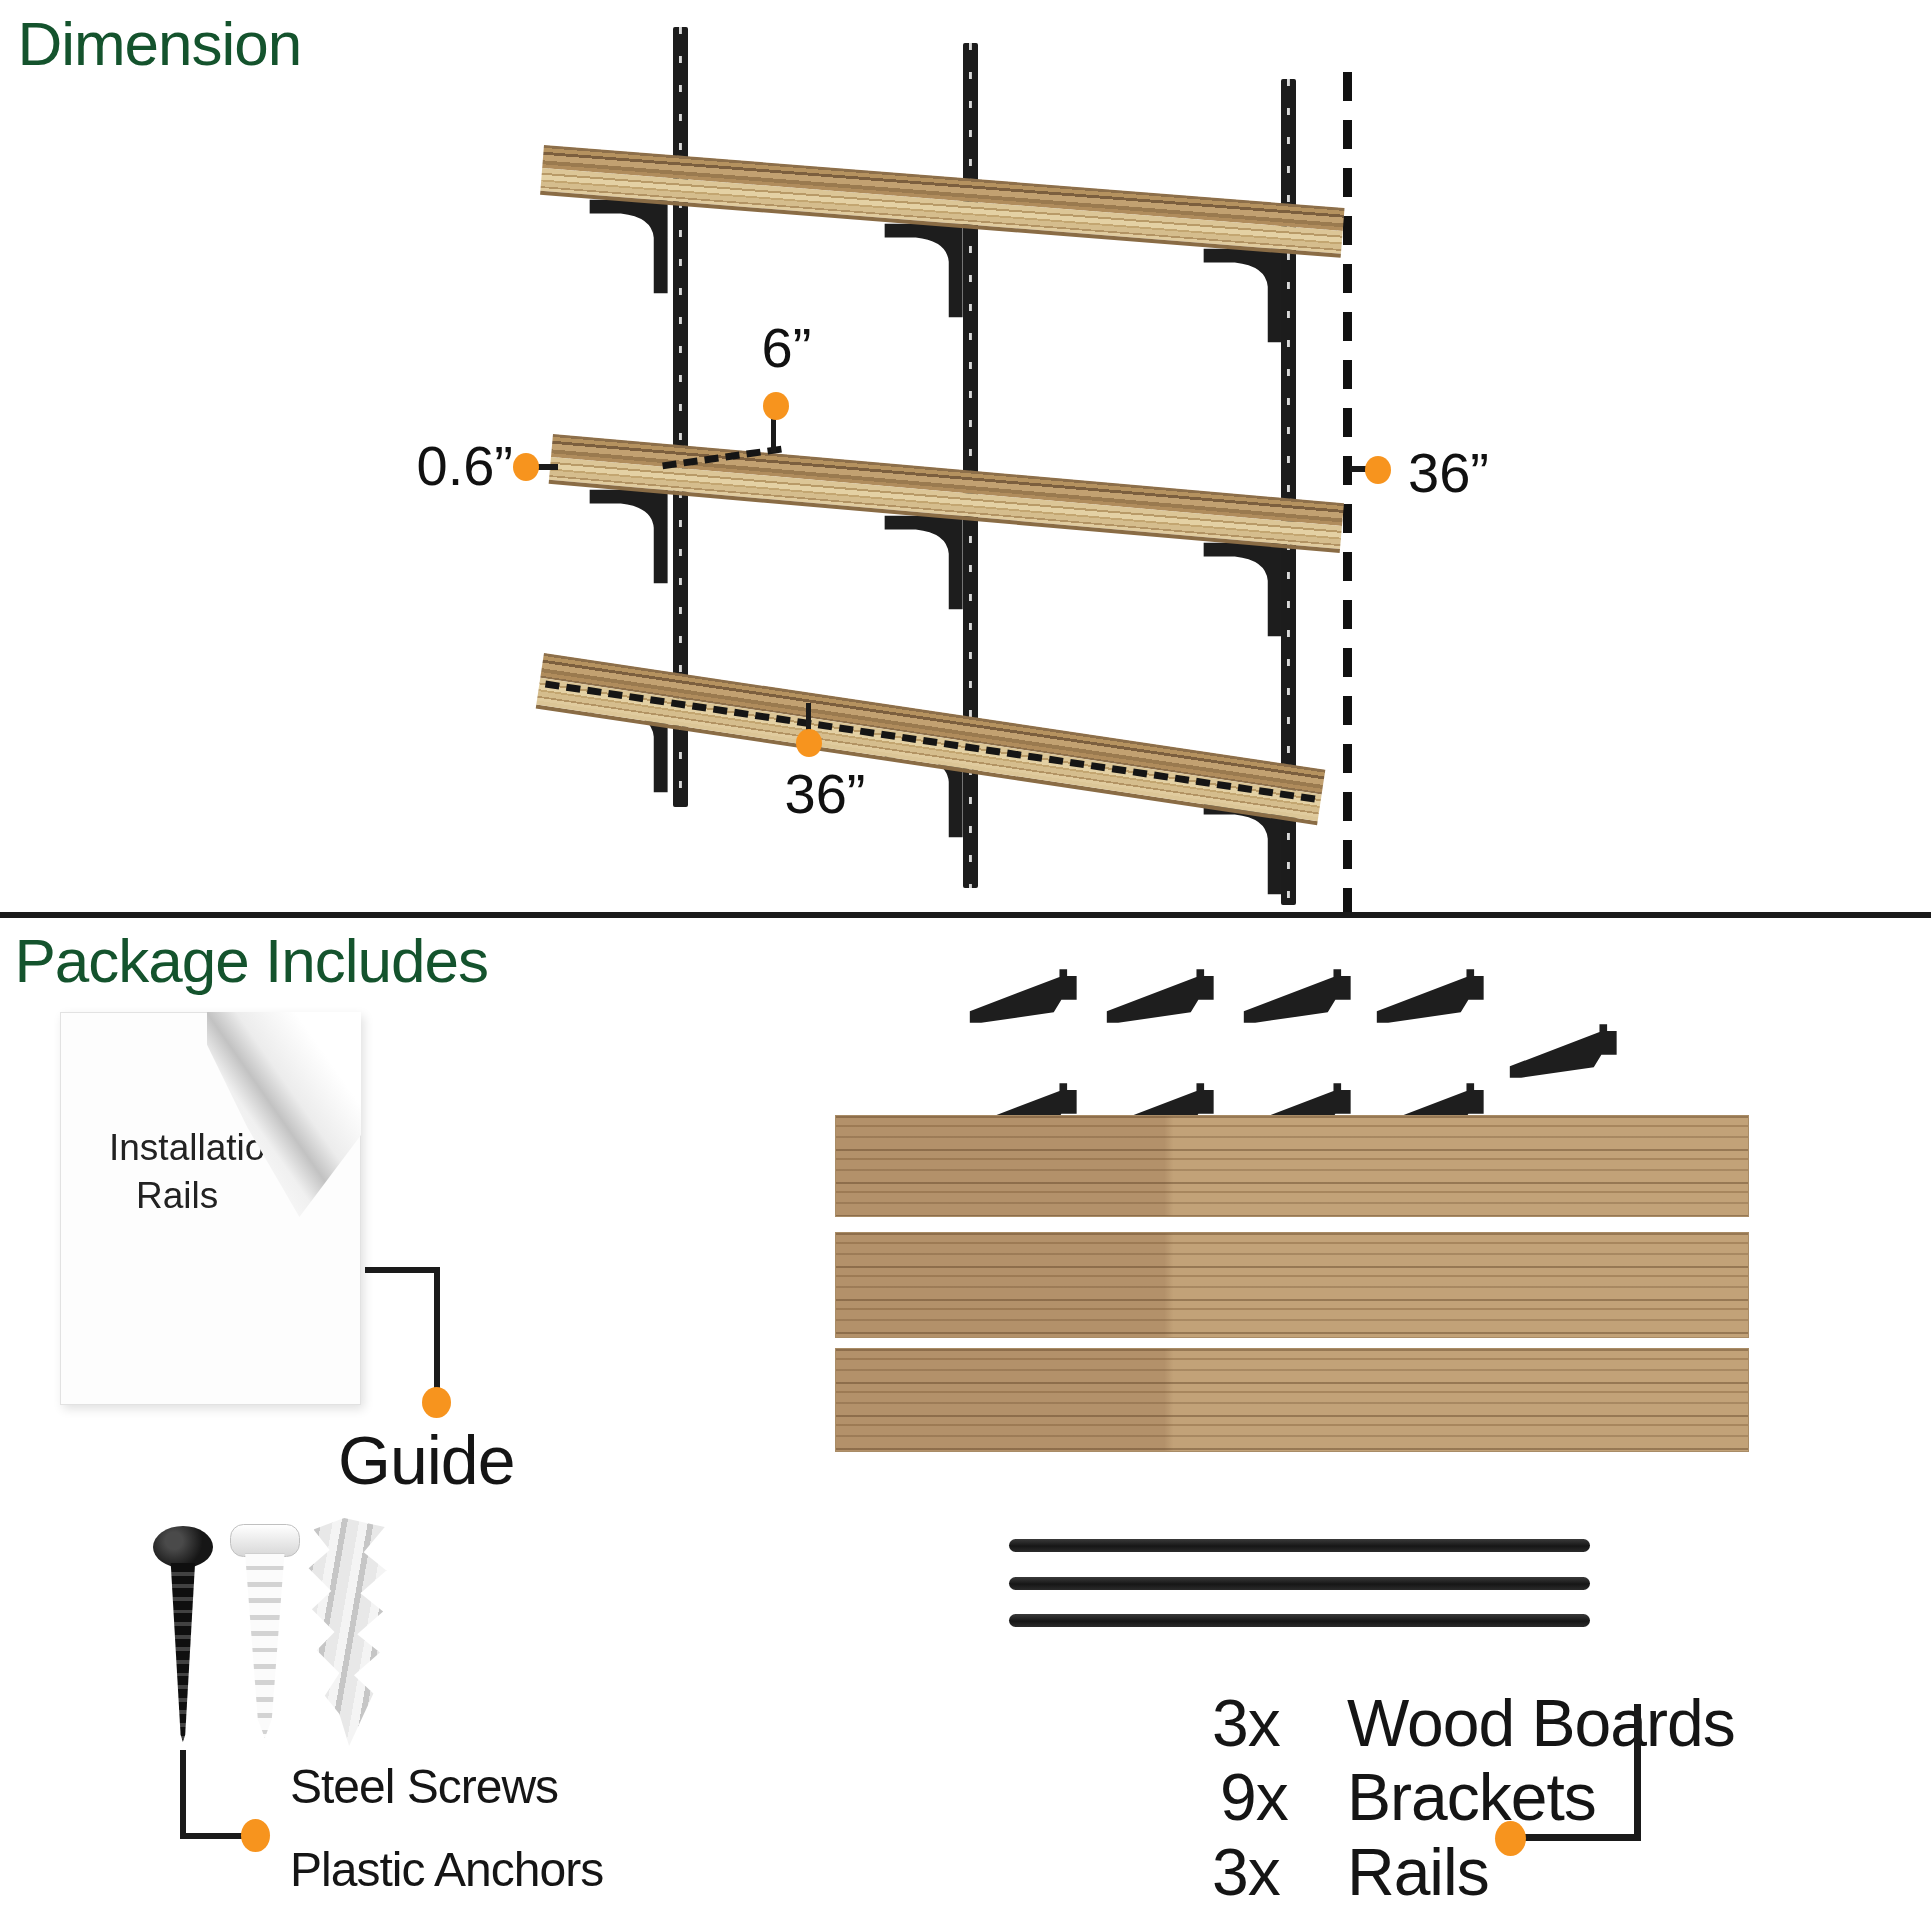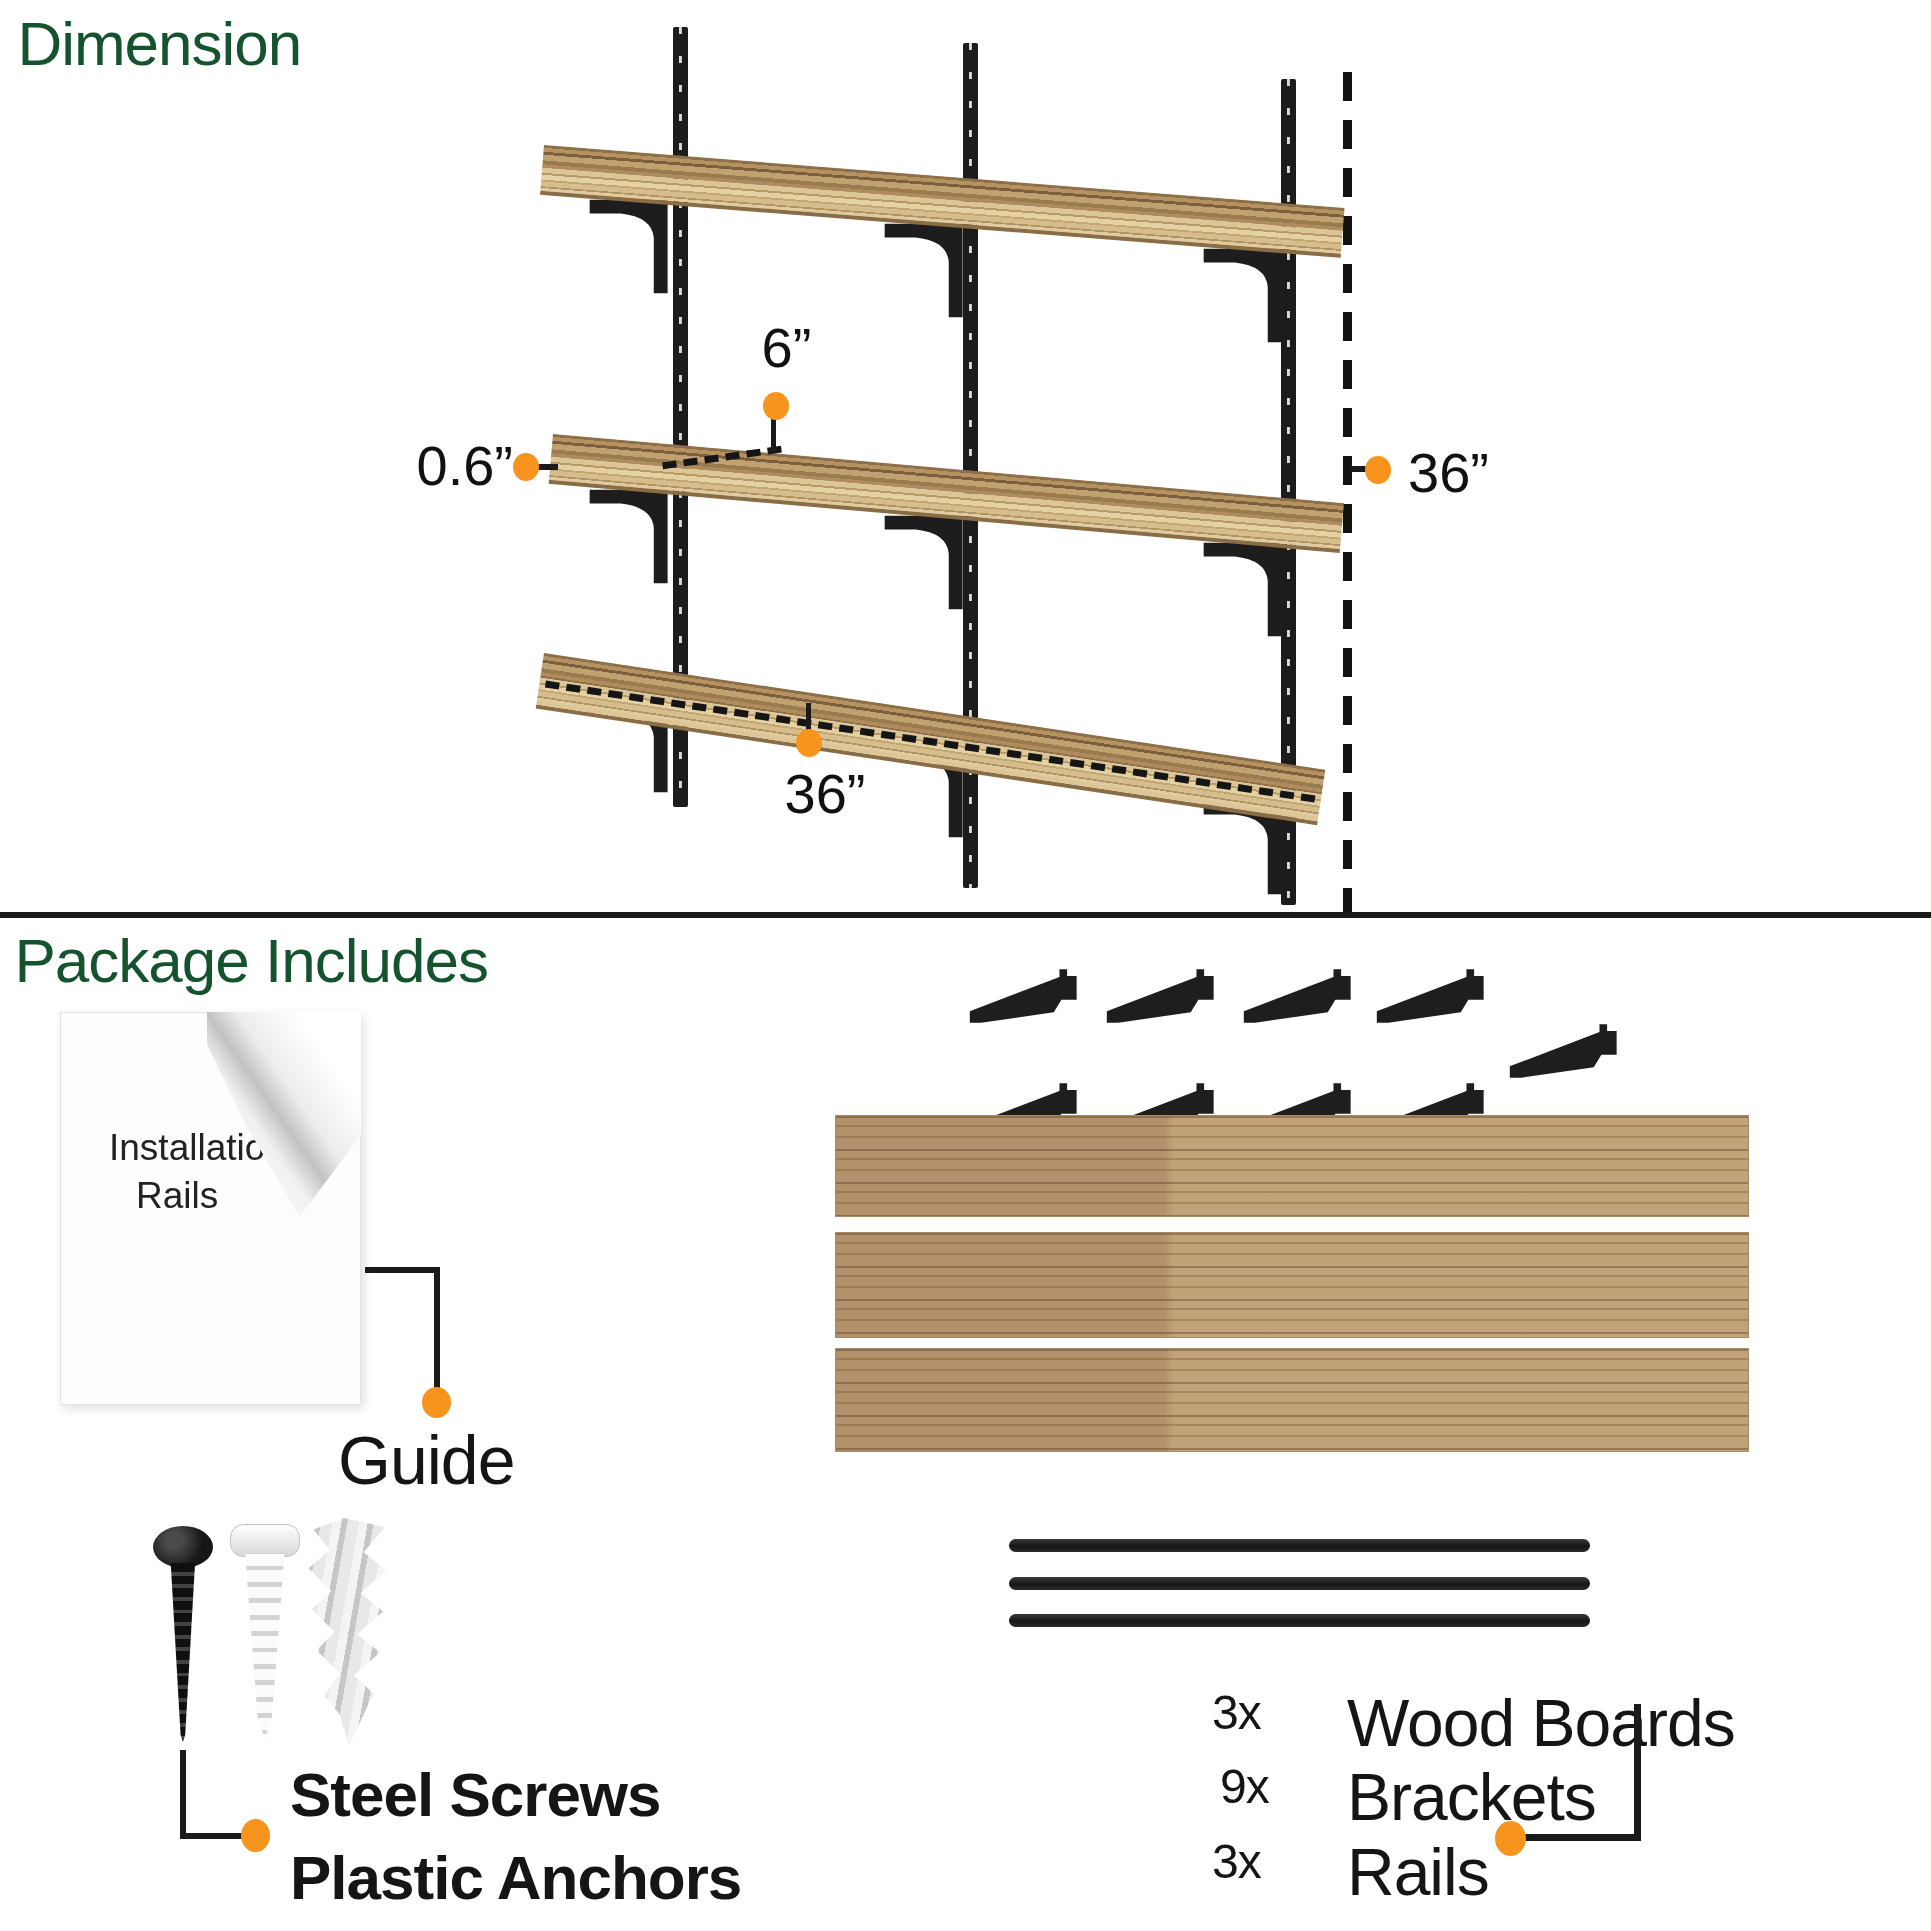--- a/index.html
+++ b/index.html
@@ -92,23 +92,23 @@
       repeating-linear-gradient(to bottom,rgba(80,52,25,.38) 0 1.9px,rgba(0,0,0,0) 1.9px 8.7px,rgba(110,75,38,.32) 8.7px 10.6px,rgba(0,0,0,0) 10.6px 20px,rgba(90,60,30,.25) 20px 22px,rgba(0,0,0,0) 22px 33px),
       linear-gradient(to right,#b3916a 0 36%,#c2a278 37% 100%);
     border:1px solid #a98c66;
   }
   
   .prail{
     position:absolute;left:1009px;width:581px;height:12.6px;border-radius:6.8px;
     background:linear-gradient(to bottom,#3a3a3a,#161616 55%,#2b2b2b);
   }
   
-  .item-qty{position:absolute;left:1212px;font-size:48px;letter-spacing:-1px;white-space:nowrap;}
+  .item-qty{position:absolute;left:1212px;font-size:66px;letter-spacing:-1px;white-space:nowrap;}
   .item-name{position:absolute;left:1347px;font-size:66px;letter-spacing:-1px;white-space:nowrap;}
-  .big-label{font-size:62px;letter-spacing:-1px;white-space:nowrap;font-weight:bold;}
+  .big-label{font-size:48px;letter-spacing:-1px;white-space:nowrap;}
   .guide-label{font-size:68px;letter-spacing:-1px;white-space:nowrap;}
 </style>
 </head>
 <body>
 
 <div class="canvas">
 
   <div class="abs section-title" style="left:17.4px;top:7.7px;">Dimension</div>
 
   <div class="rail" style="left:673px;top:27px;height:780px;"></div>

